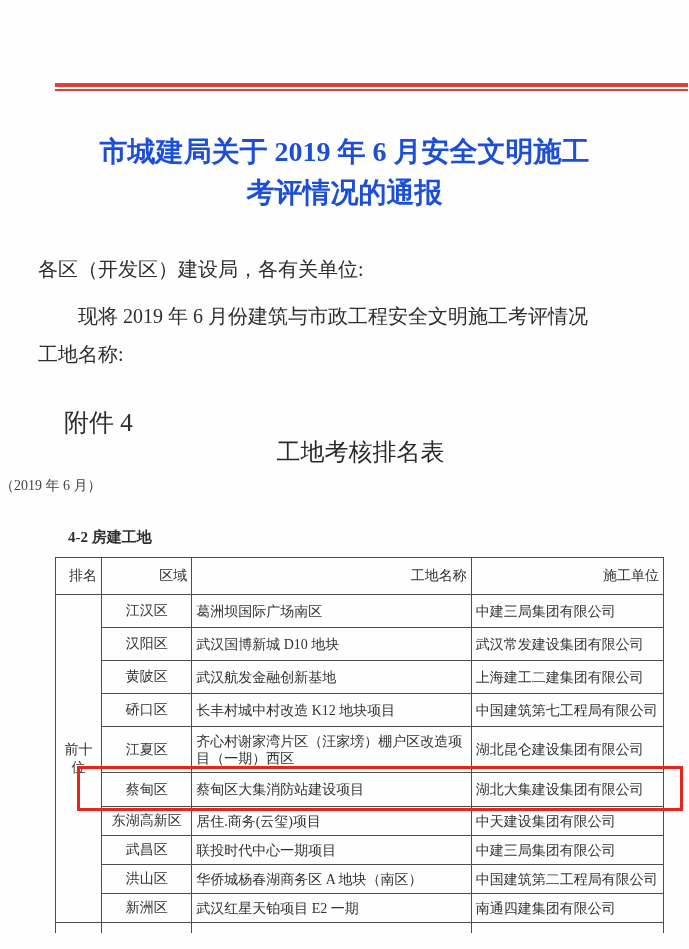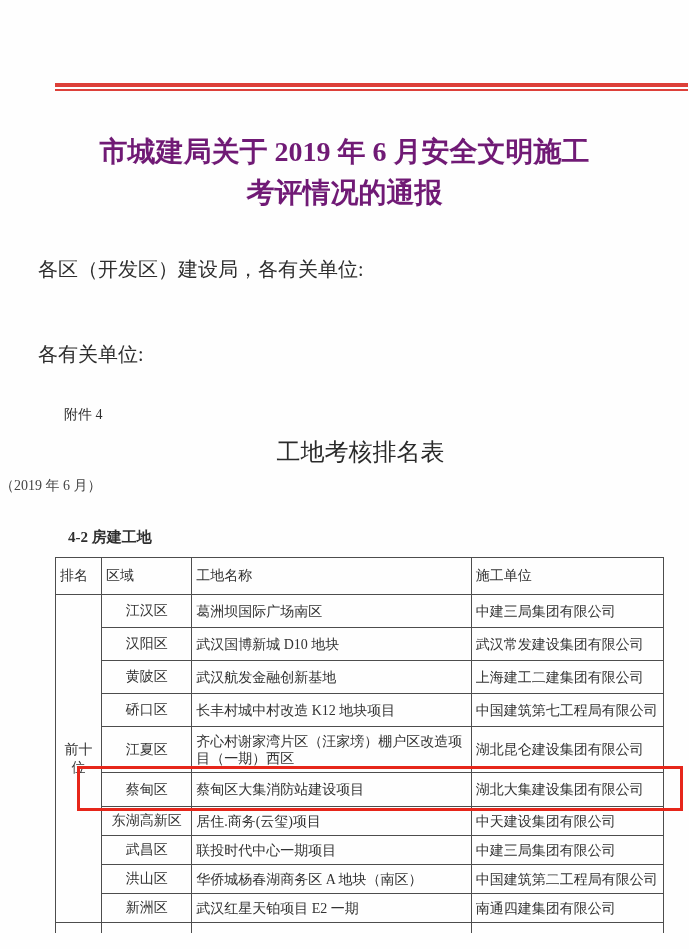--- a/index.html
+++ b/index.html
@@ -17,44 +17,44 @@
   }
   .red-rule {
     position:absolute; top:83px; left:55px; right:1px; height:2px;
     border-top:4px solid #dd4039; border-bottom:2px solid #dd4039;
     background:#ffffff;
   }
   
   .doc-title {
     position:absolute; top:131px; left:0; width:100%;
     text-align:center; font-size:28px; font-weight:bold;
-    color:#701a75; line-height:41px; margin:0;
+    color:#1d4ed8; line-height:41px; margin:0;
   }
   
   .salutation { position:absolute; top:256px; left:38px; font-size:20px; margin:0; }
   .intro-1    { position:absolute; top:303px; left:78px; font-size:20px; margin:0; }
   .intro-2    { position:absolute; top:341px; left:38px; font-size:20px; margin:0; }
   
-  .attach-label   { position:absolute; top:406px; left:64px; font-size:14px; }
+  .attach-label   { position:absolute; top:406px; left:64px; font-size:25px; }
   .table-title    { position:absolute; top:436px; left:16px; width:100%; text-align:center;
                     font-size:24px; font-weight:normal; color:#2a2a2a; }
   .table-subtitle { position:absolute; top:477px; left:0; width:100%; text-align:left;
                     font-size:14px; color:#444; }
   .section-label  { position:absolute; top:528px; left:68px; font-size:15px; font-weight:bold; }
   
   .table-wrap { position:absolute; top:557px; left:55px; width:609px; }
   table.rank-table { border-collapse:collapse; width:609px; table-layout:fixed; }
   .rank-table th, .rank-table td {
     border:1px solid #4d4d4d; font-size:14px; font-weight:normal;
     color:#323232; padding:0 4px; overflow:hidden;
   }
   .col-rank { width:46px; } .col-district { width:90px; }
   .col-site { width:279px; } .col-company { width:192px; }
   .rank-table thead tr { height:37px; }
-  .rank-table th { text-align:left; }
+  .rank-table th { text-align:right; }
   .rank-table td.c-rank, .rank-table td.c-district { text-align:center;margin-top:47px; }
   .rank-table td.c-site, .rank-table td.c-company { text-align:left; line-height:17px;font-family:Liberation Serif, serif; }
   tr.h33 { height:33px; } tr.h46 { height:46px; } tr.h34 { height:34px; } tr.h29 { height:29px; }
   tr.partial { height:10px; }
   tr.partial td { border-bottom:none; }
   
   .highlight-box {
     position:absolute; left:22px; top:209px;
     width:600px; height:39px;
     border:3px solid #e6261a;
@@ -64,21 +64,22 @@
 </head>
 <body>
 
 <div class="page">
 
   <div class="red-rule"></div>
 
   <h1 class="doc-title"><span>市城建局关于 2019 年 6 月安全文明施工</span><br><span>考评情况的通报</span></h1>
 
   <p class="salutation">各区（开发区）建设局，各有关单位:</p>
-  <p class="intro-2">各有关单位:</p>
+  <p class="intro-1">现将 2019 年 6 月份建筑与市政工程安全文明施工考评情况</p>
+  <p class="intro-2">工地名称:</p>
 
   <div class="attach-label">附件 4</div>
   <div class="table-title">工地考核排名表</div>
   <div class="table-subtitle">（2019 年 6 月）</div>
   <div class="section-label">4-2 房建工地</div>
 
   <div class="table-wrap">
     <table class="rank-table">
       <colgroup>
         <col class="col-rank">

